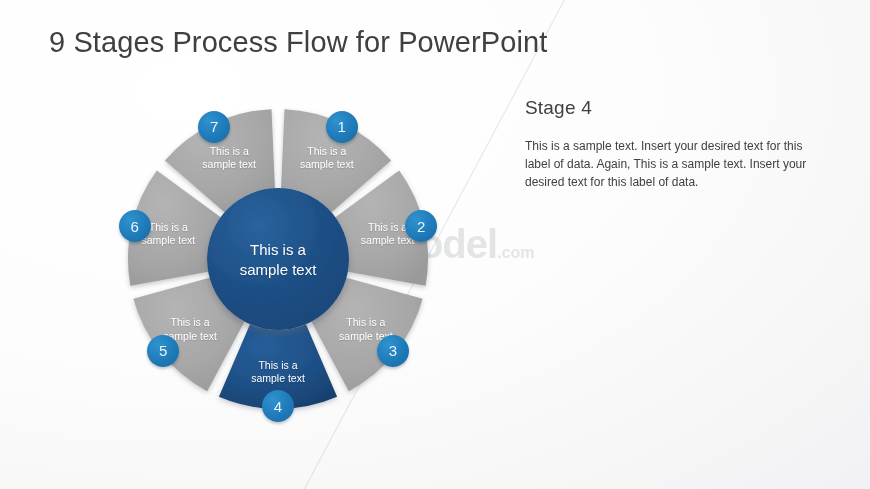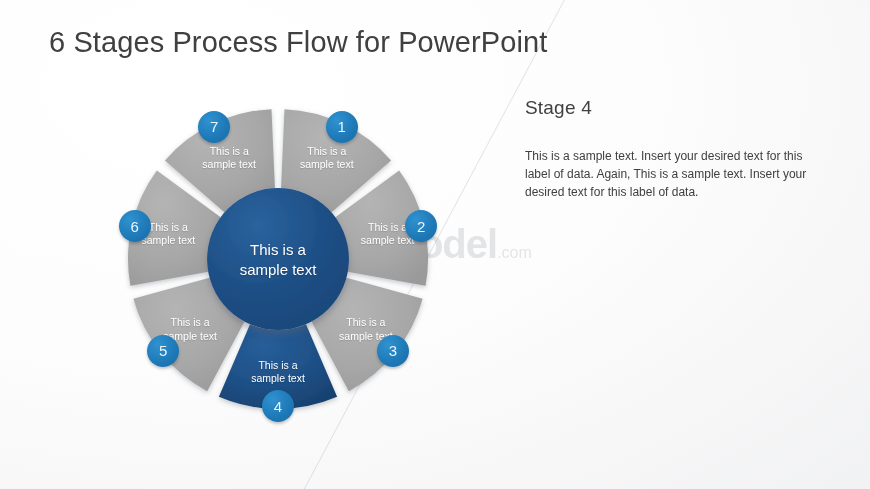--- a/index.html
+++ b/index.html
@@ -17,34 +17,34 @@
   }
   
   #title{
     position:absolute;left:49px;top:26px;
     font-size:29px;color:#404040;letter-spacing:.1px;
     font-weight:400;white-space:nowrap;
   }
   
   #panel{position:absolute;left:525px;top:97px;width:290px;}
   #panel .stage-head{
-    font-size:19px;color:#404040;margin:0 0 28px 0;letter-spacing:.2px;
+    font-size:19px;color:#404040;margin:0 0 18px 0;letter-spacing:.2px;
   }
   #panel .stage-body{
     font-size:12px;color:#404040;line-height:1.52;margin:0;
     text-align:left;
   }
   
   #watermark{
     position:absolute;left:296px;top:222px;
     font-size:40px;font-weight:700;letter-spacing:-1px;
     color:rgba(150,158,168,.26);
     white-space:nowrap;pointer-events:none;user-select:none;
   }
-  #watermark .tld{font-size:16px;font-weight:400;letter-spacing:0;vertical-align:baseline;}
+  #watermark .tld{font-size:16px;font-weight:700;letter-spacing:0;vertical-align:baseline;}
   
   #wheel{position:absolute;left:0;top:0;width:870px;height:489px;}
   .seg-label{
     position:absolute;
     font-size:10.5px;line-height:1.28;color:#ffffff;
     text-align:center;white-space:pre-line;
     text-shadow:0 1px 1px rgba(0,0,0,.16);
     transform:translate(-50%,-50%);
     pointer-events:none;
   }
@@ -63,21 +63,21 @@
     transform:translate(-50%,-50%);
     display:flex;align-items:center;justify-content:center;
     color:#eaf4fb;font-size:15px;
   }
 </style>
 </head>
 <body>
 
 <div id="slide">
 
-  <div id="title">6 Stages Process Flow for PowerPoint</div>
+  <div id="title">9 Stages Process Flow for PowerPoint</div>
 
   <div id="watermark">
     <span>SlideModel</span><span class="tld">.com</span>
   </div>
 
   <div id="wheel">
     <svg id="wheel-svg" width="870" height="489" viewBox="0 0 870 489">
       <defs>
         <radialGradient id="grayGrad" cx="38%" cy="28%" r="82%">
           <stop offset="0%" stop-color="#b4b4b4"></stop>

